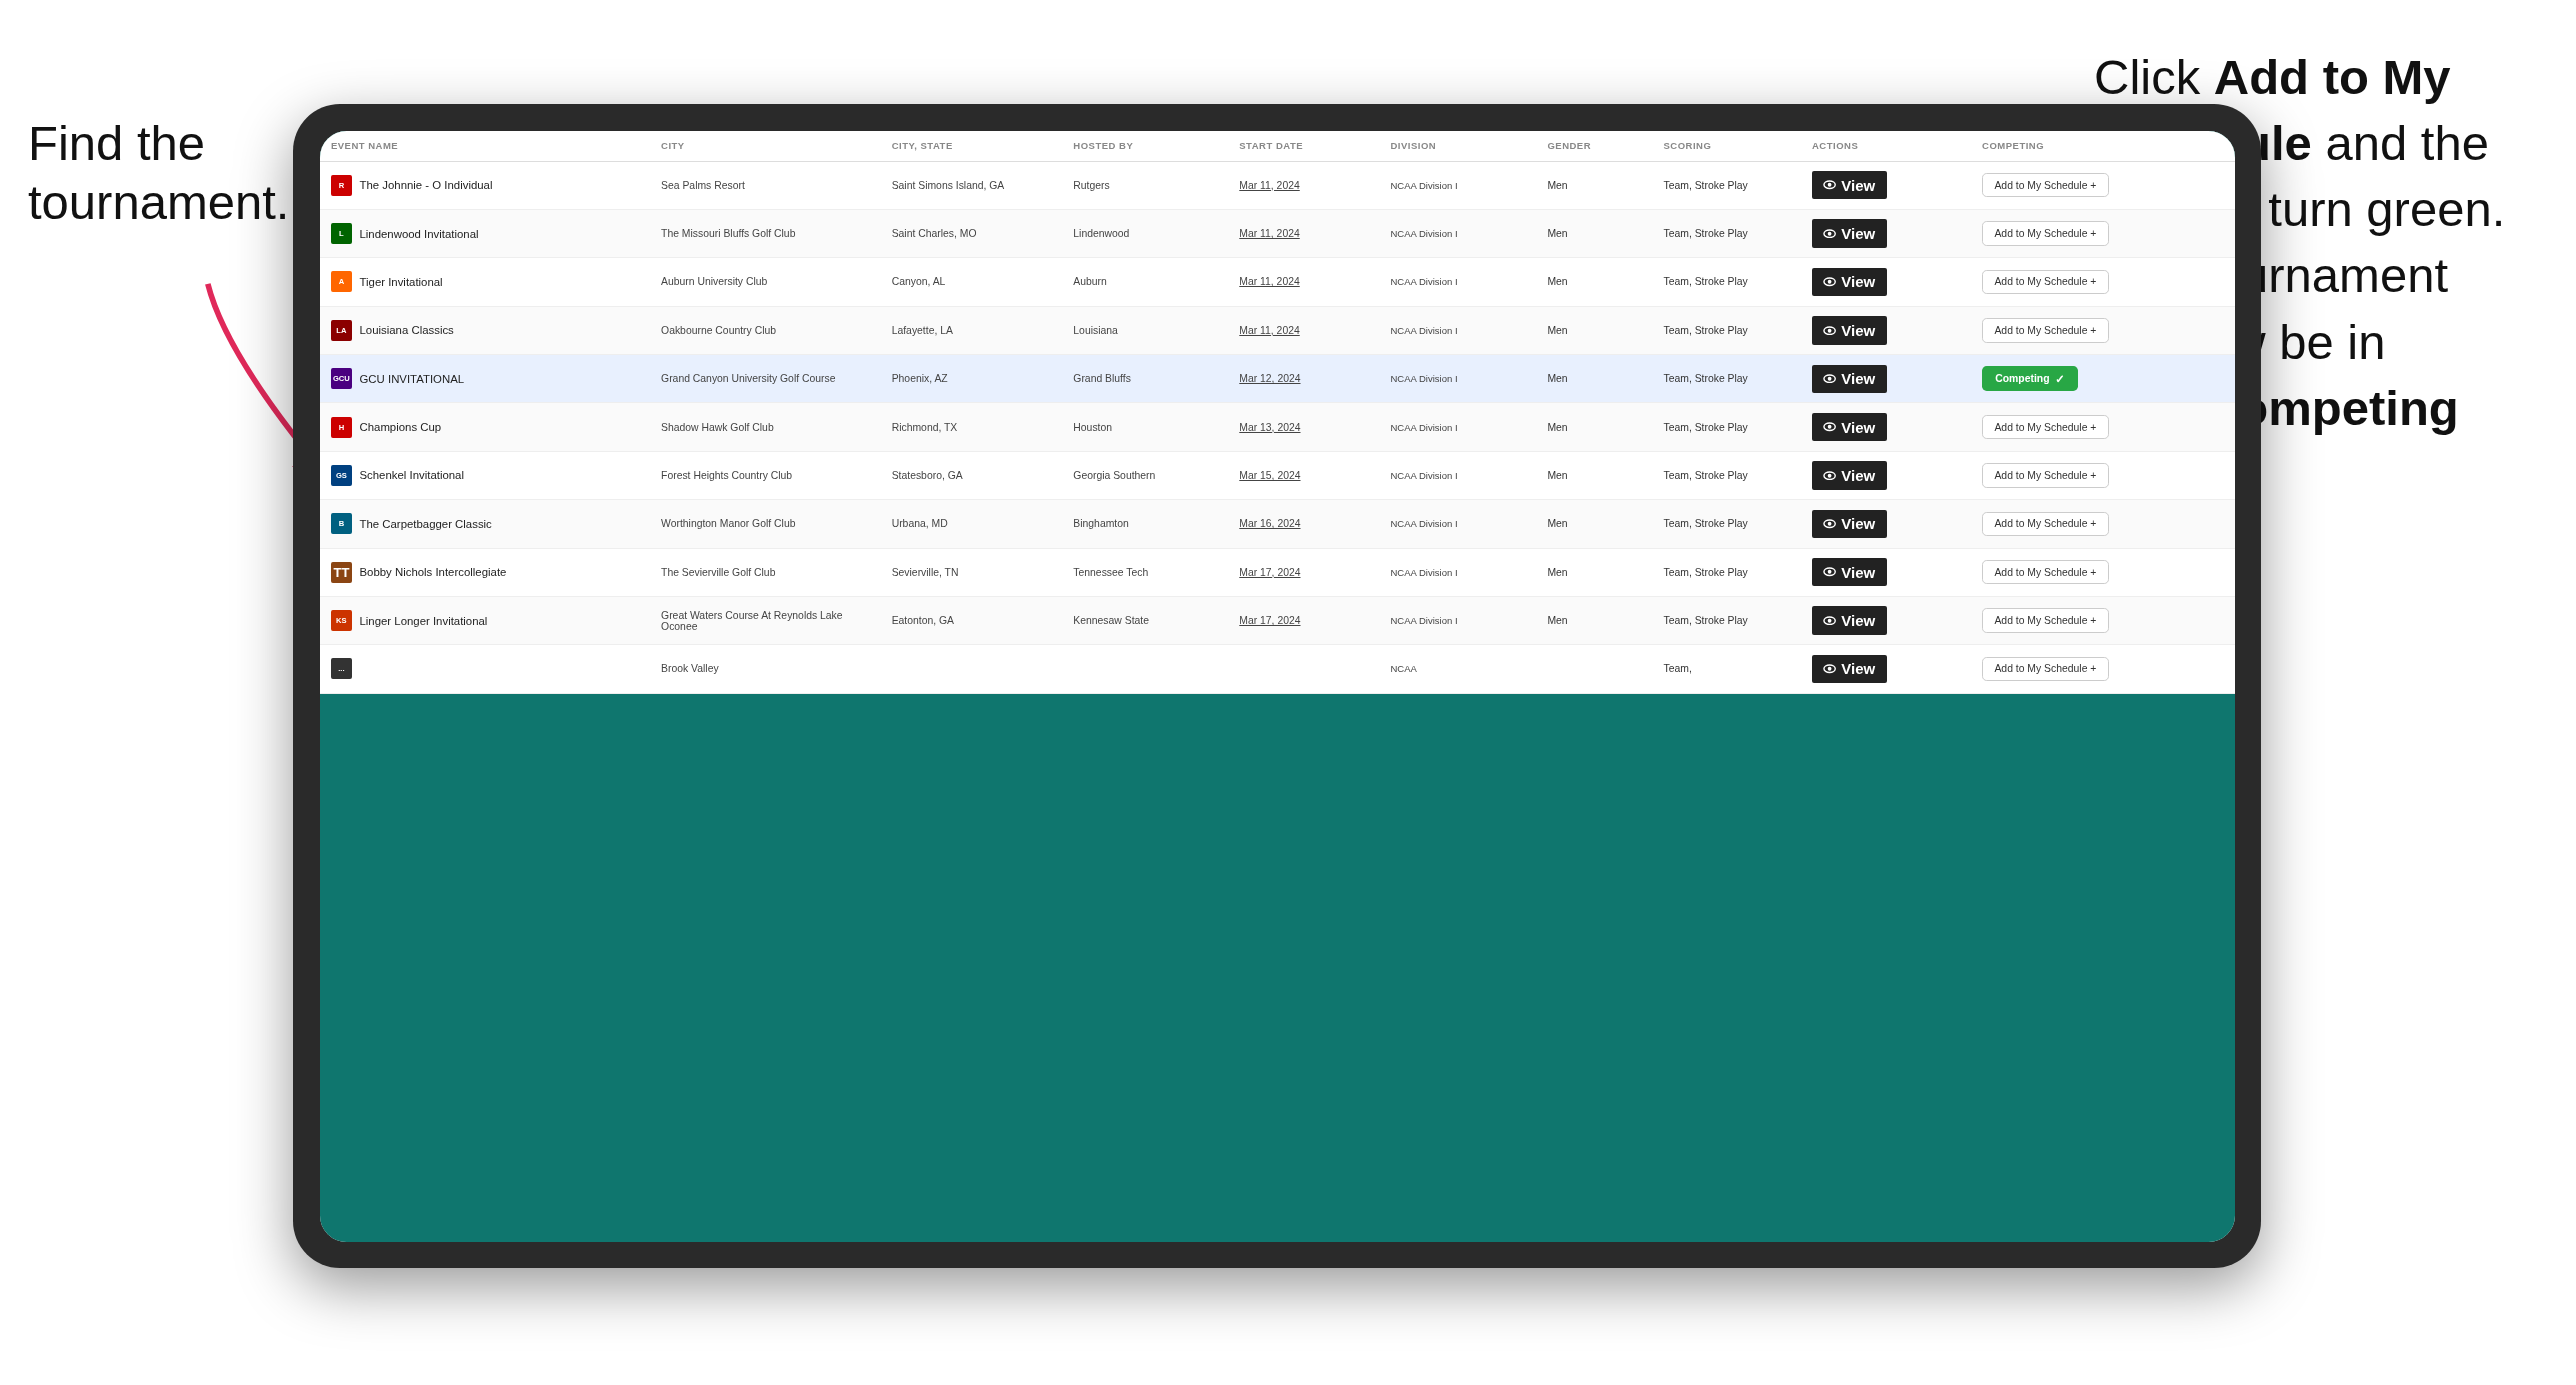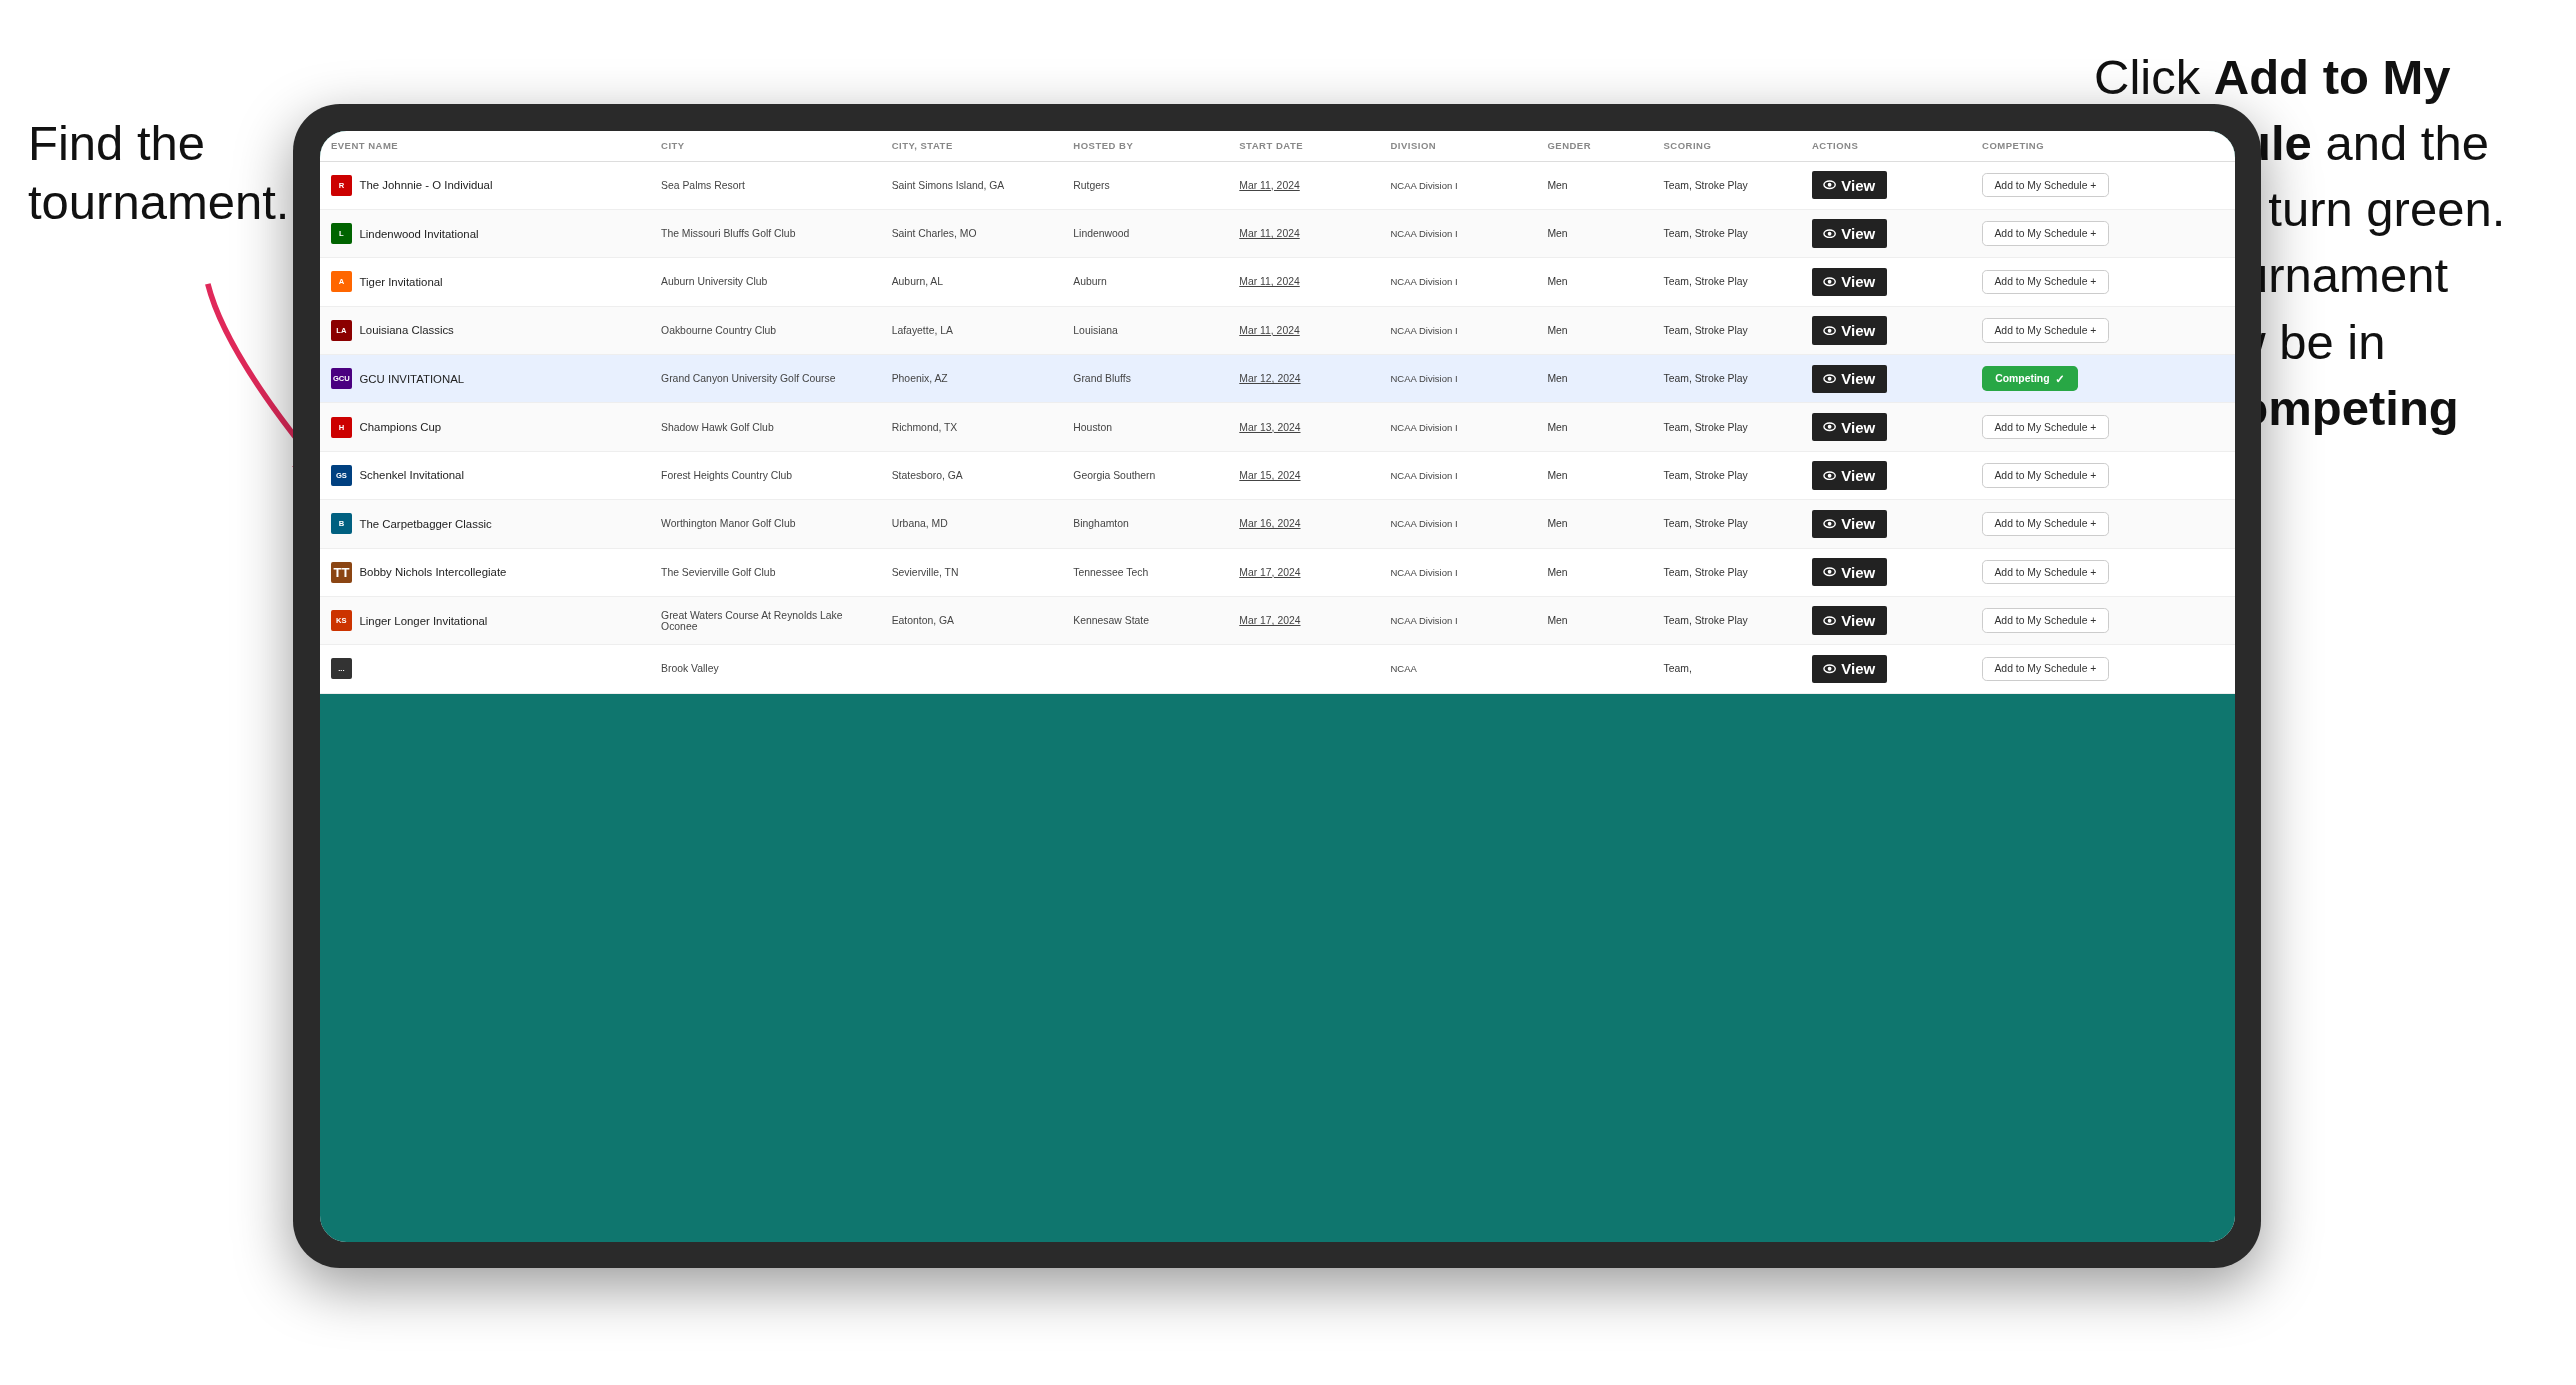--- a/index.html
+++ b/index.html
@@ -411,21 +411,21 @@
             <tr>
               <td class="col-event">
       <div class="event-name-cell">
         <div class="team-logo" style="background:#ff6600; color:#fff; font-size:7.6px;">
           A
         </div>
         <span class="event-name">Tiger Invitational</span>
       </div>
               </td>
               <td class="col-venue"><span class="venue-text">Auburn University Club</span></td>
-              <td class="col-city"><span class="city-text">Auburn, AL</span></td>
+              <td class="col-city"><span class="city-text">Canyon, AL</span></td>
               <td class="col-hosted"><span class="hosted-text">Auburn</span></td>
               <td class="col-date"><span class="date-text">Mar 11, 2024</span></td>
               <td class="col-division"><span class="division-text">NCAA Division I</span></td>
               <td class="col-gender"><span>Men</span></td>
               <td class="col-scoring"><span>Team, Stroke Play</span></td>
               <td class="col-actions">
                 <button class="view-btn">
       <svg width="13.2" height="9.5" viewBox="0 0 14 10" fill="none">
         <ellipse cx="7" cy="5" rx="6" ry="4" stroke="white" stroke-width="1.5" fill="none"></ellipse>
         <circle cx="7" cy="5" r="2" fill="white"></circle>

